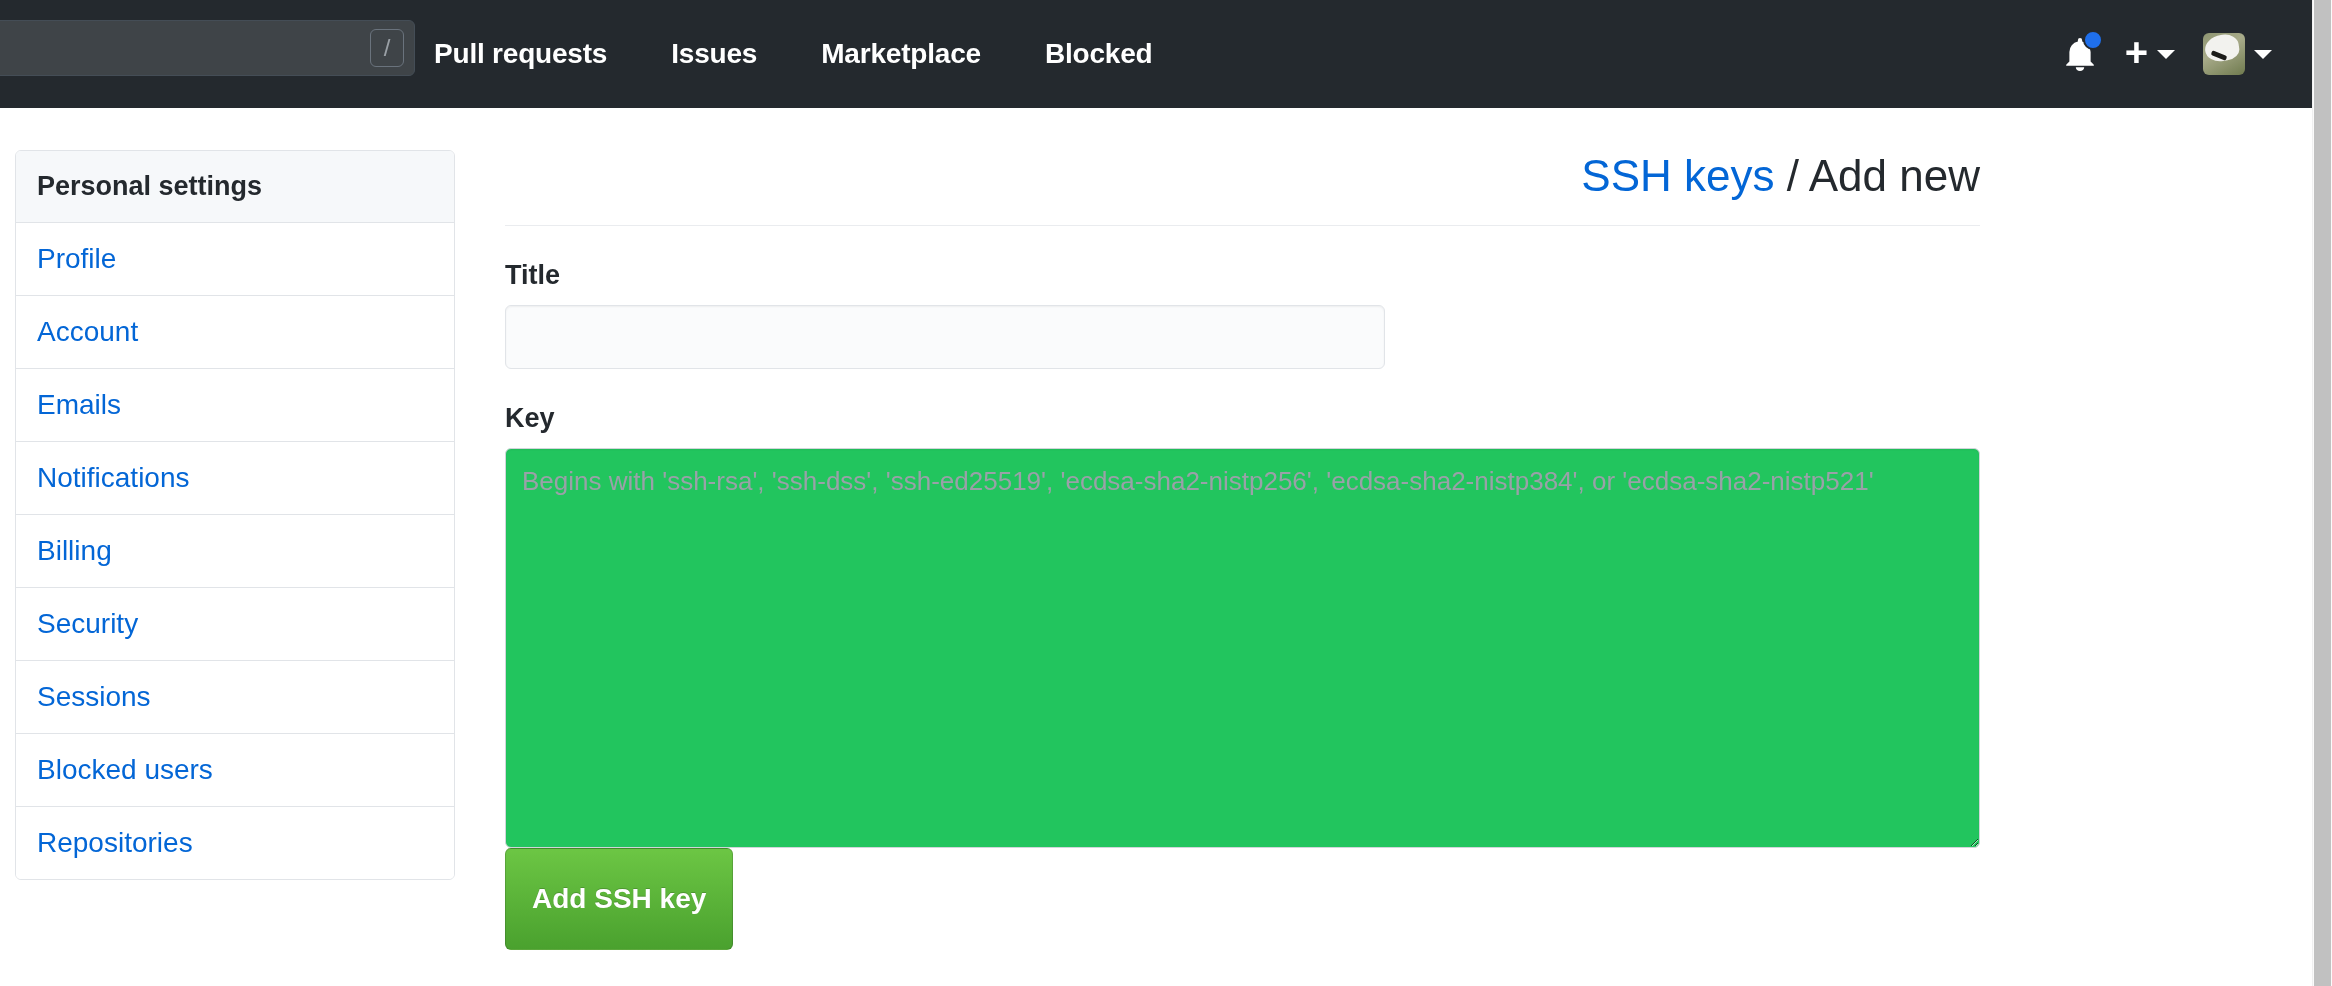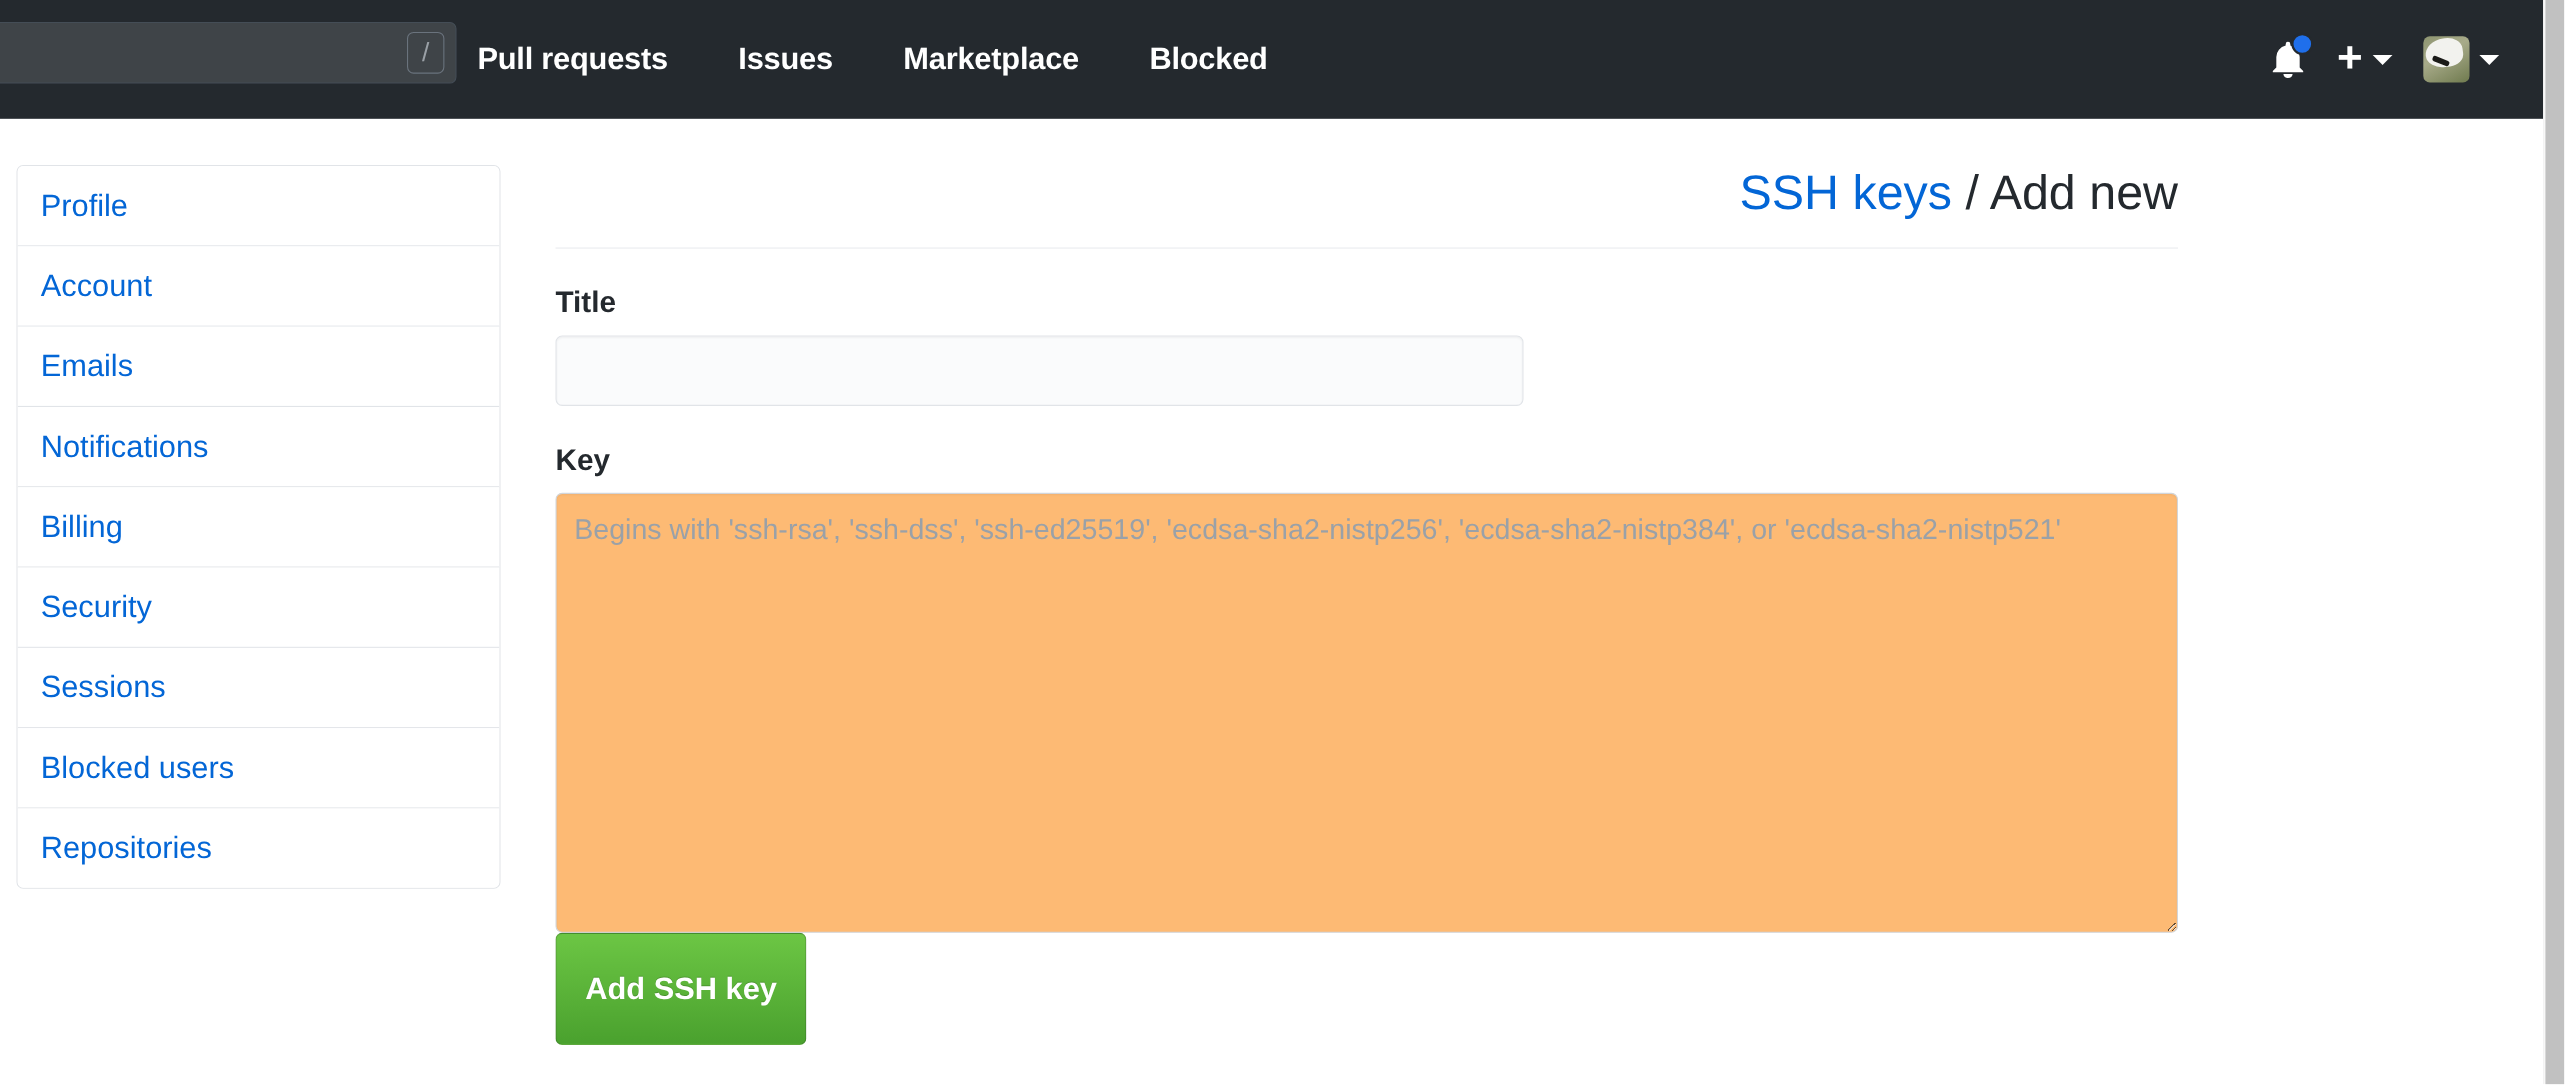--- a/index.html
+++ b/index.html
@@ -217,21 +217,21 @@
     color: #24292e;
     padding: 0 14px;
     font-family: "Liberation Sans", sans-serif;
     outline: none;
     box-shadow: inset 0 1px 2px rgba(27,31,35,0.06);
   }
   .key-textarea {
     display: block;
     width: 1475px;
     height: 400px;
-    background: #fdba74;
+    background: #22c55e;
     border: 1px solid #d1d5da;
     border-radius: 6px;
     font-size: 26px;
     line-height: 1.42;
     color: #24292e;
     padding: 14px 16px;
     font-family: "Liberation Sans", sans-serif;
     resize: both;
     outline: none;
     box-shadow: inset 0 1px 2px rgba(27,31,35,0.06);
@@ -300,20 +300,21 @@
       </div>
 
       <div class="avatar-wrap">
         <span class="avatar"></span>
         <span class="caret"></span>
       </div>
     </div>
   </div>
 
   <nav id="sidebar">
+    <div class="sidebar-header">Personal settings</div>
     <a class="sidebar-item" href="#">Profile</a>
     <a class="sidebar-item" href="#">Account</a>
     <a class="sidebar-item" href="#">Emails</a>
     <a class="sidebar-item" href="#">Notifications</a>
     <a class="sidebar-item" href="#">Billing</a>
     <a class="sidebar-item" href="#">Security</a>
     <a class="sidebar-item" href="#">Sessions</a>
     <a class="sidebar-item" href="#">Blocked users</a>
     <a class="sidebar-item" href="#">Repositories</a>
   </nav>

